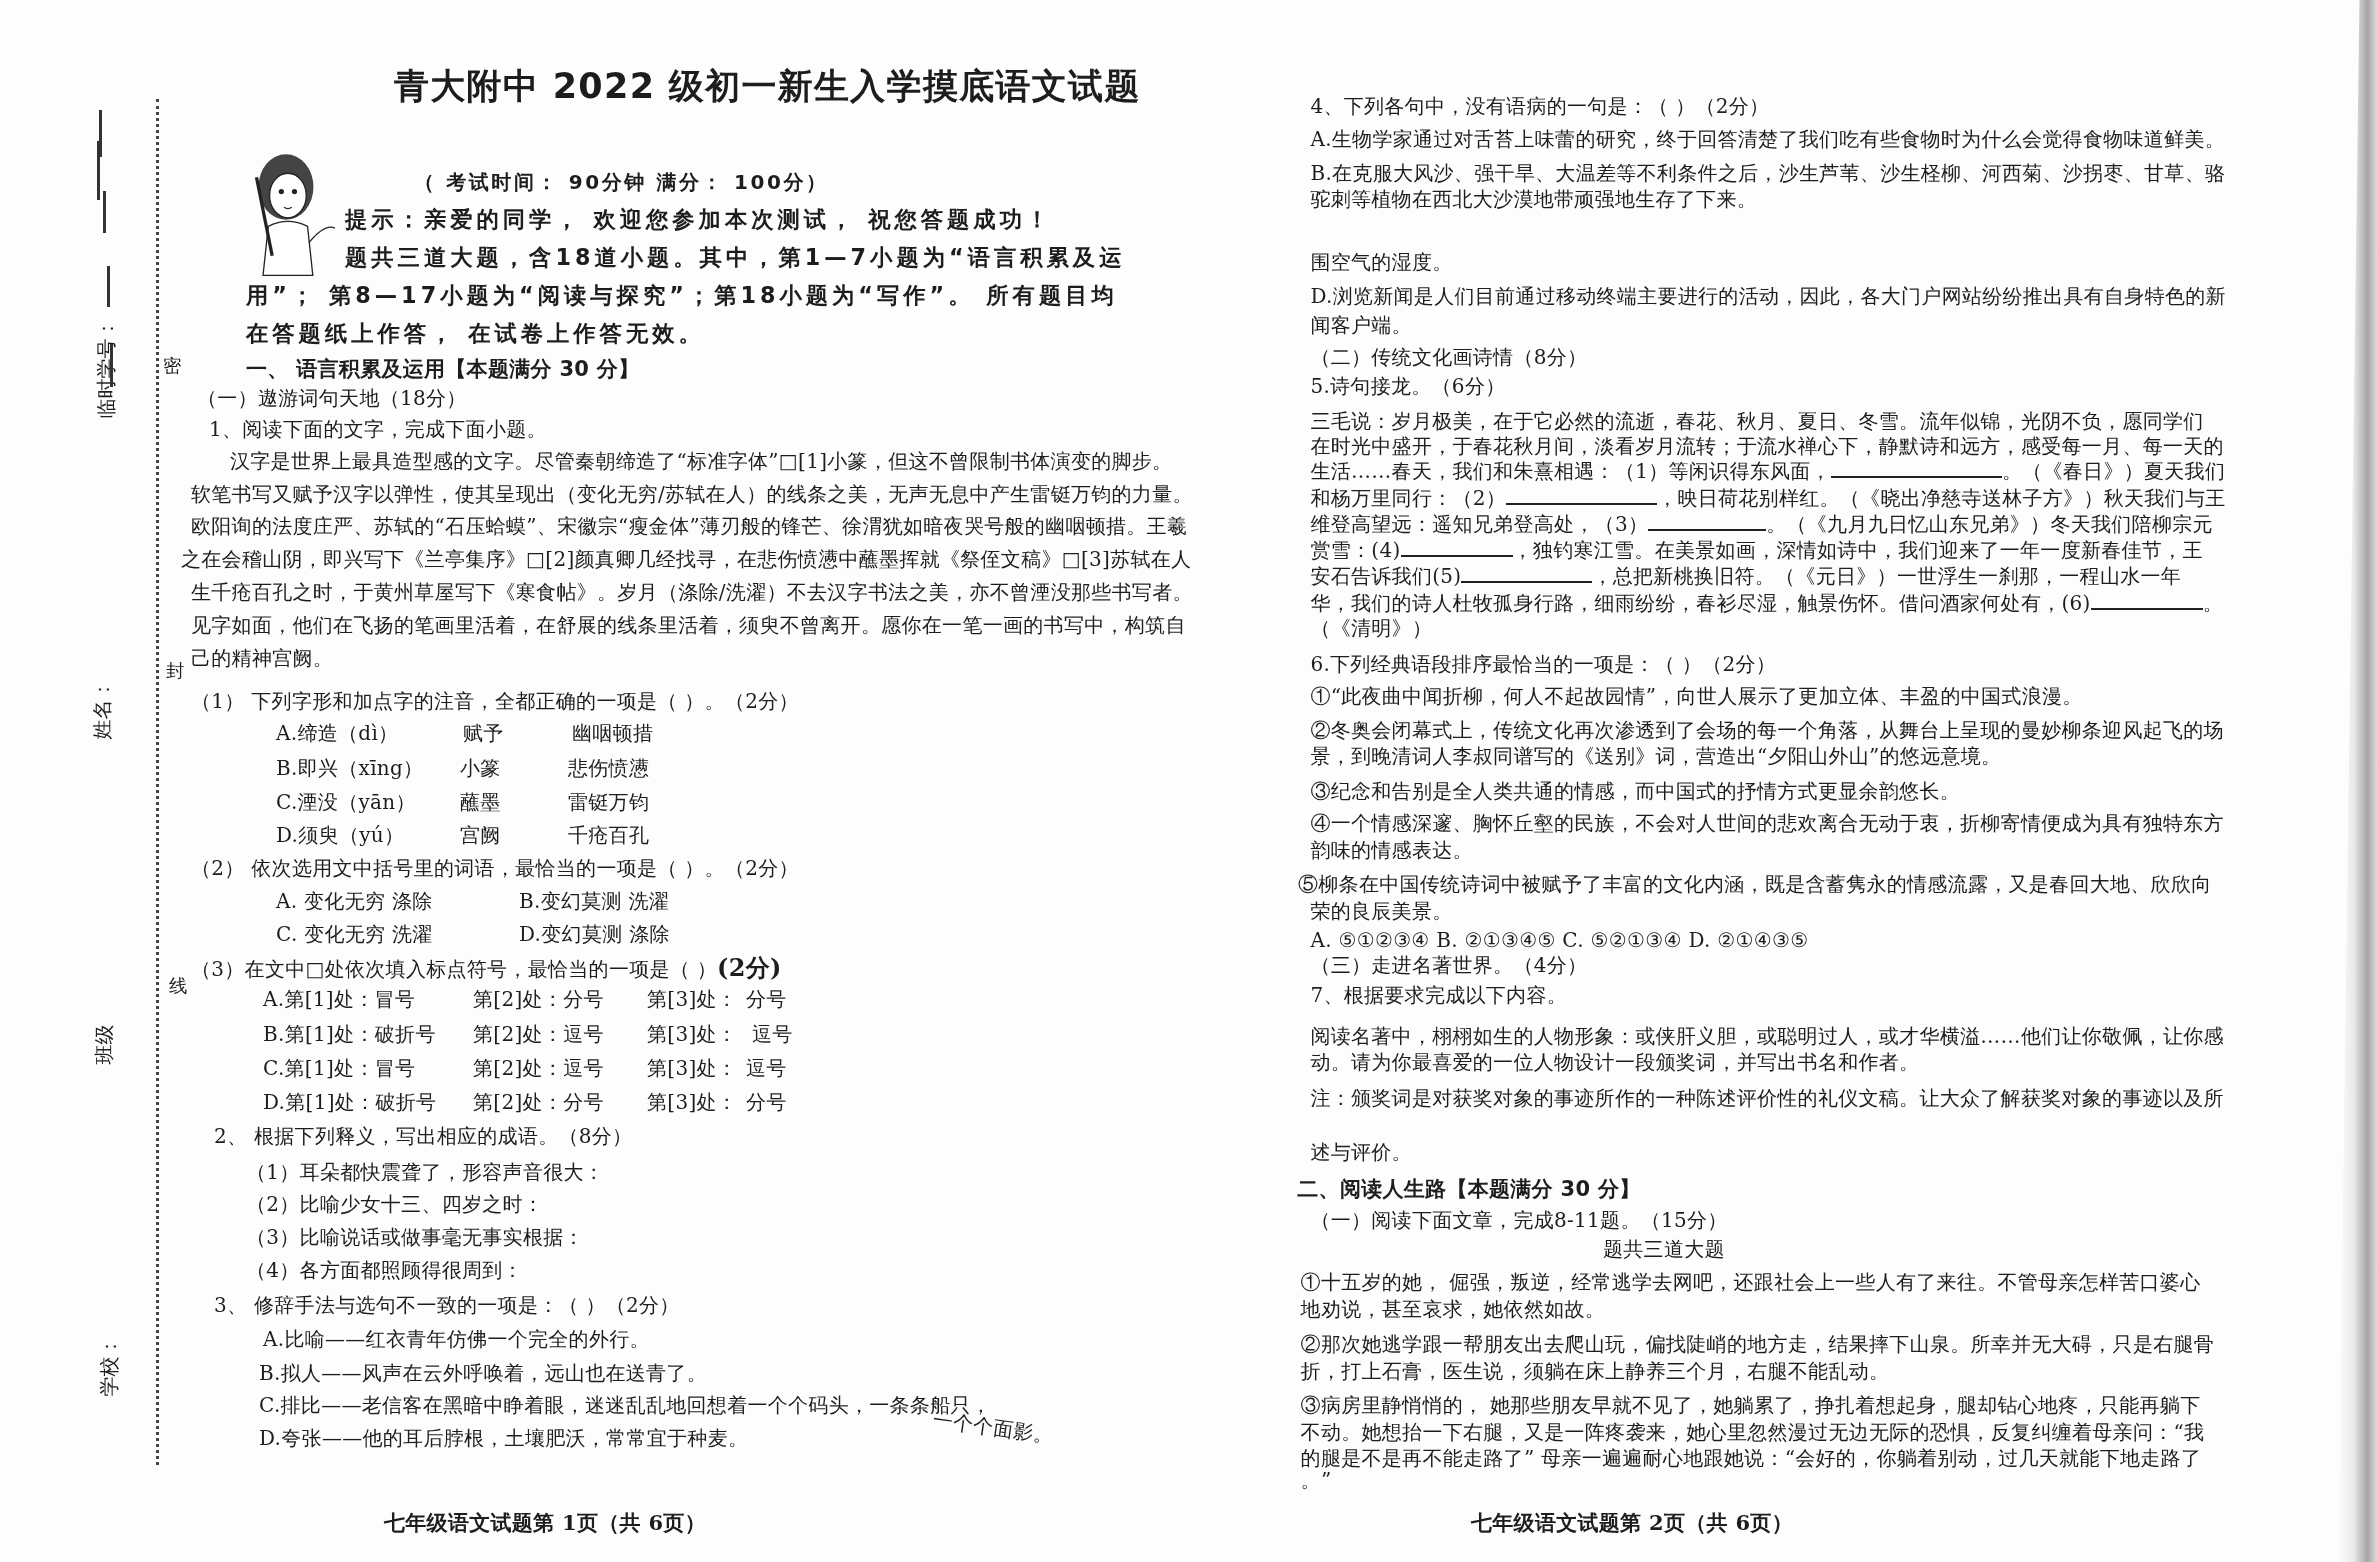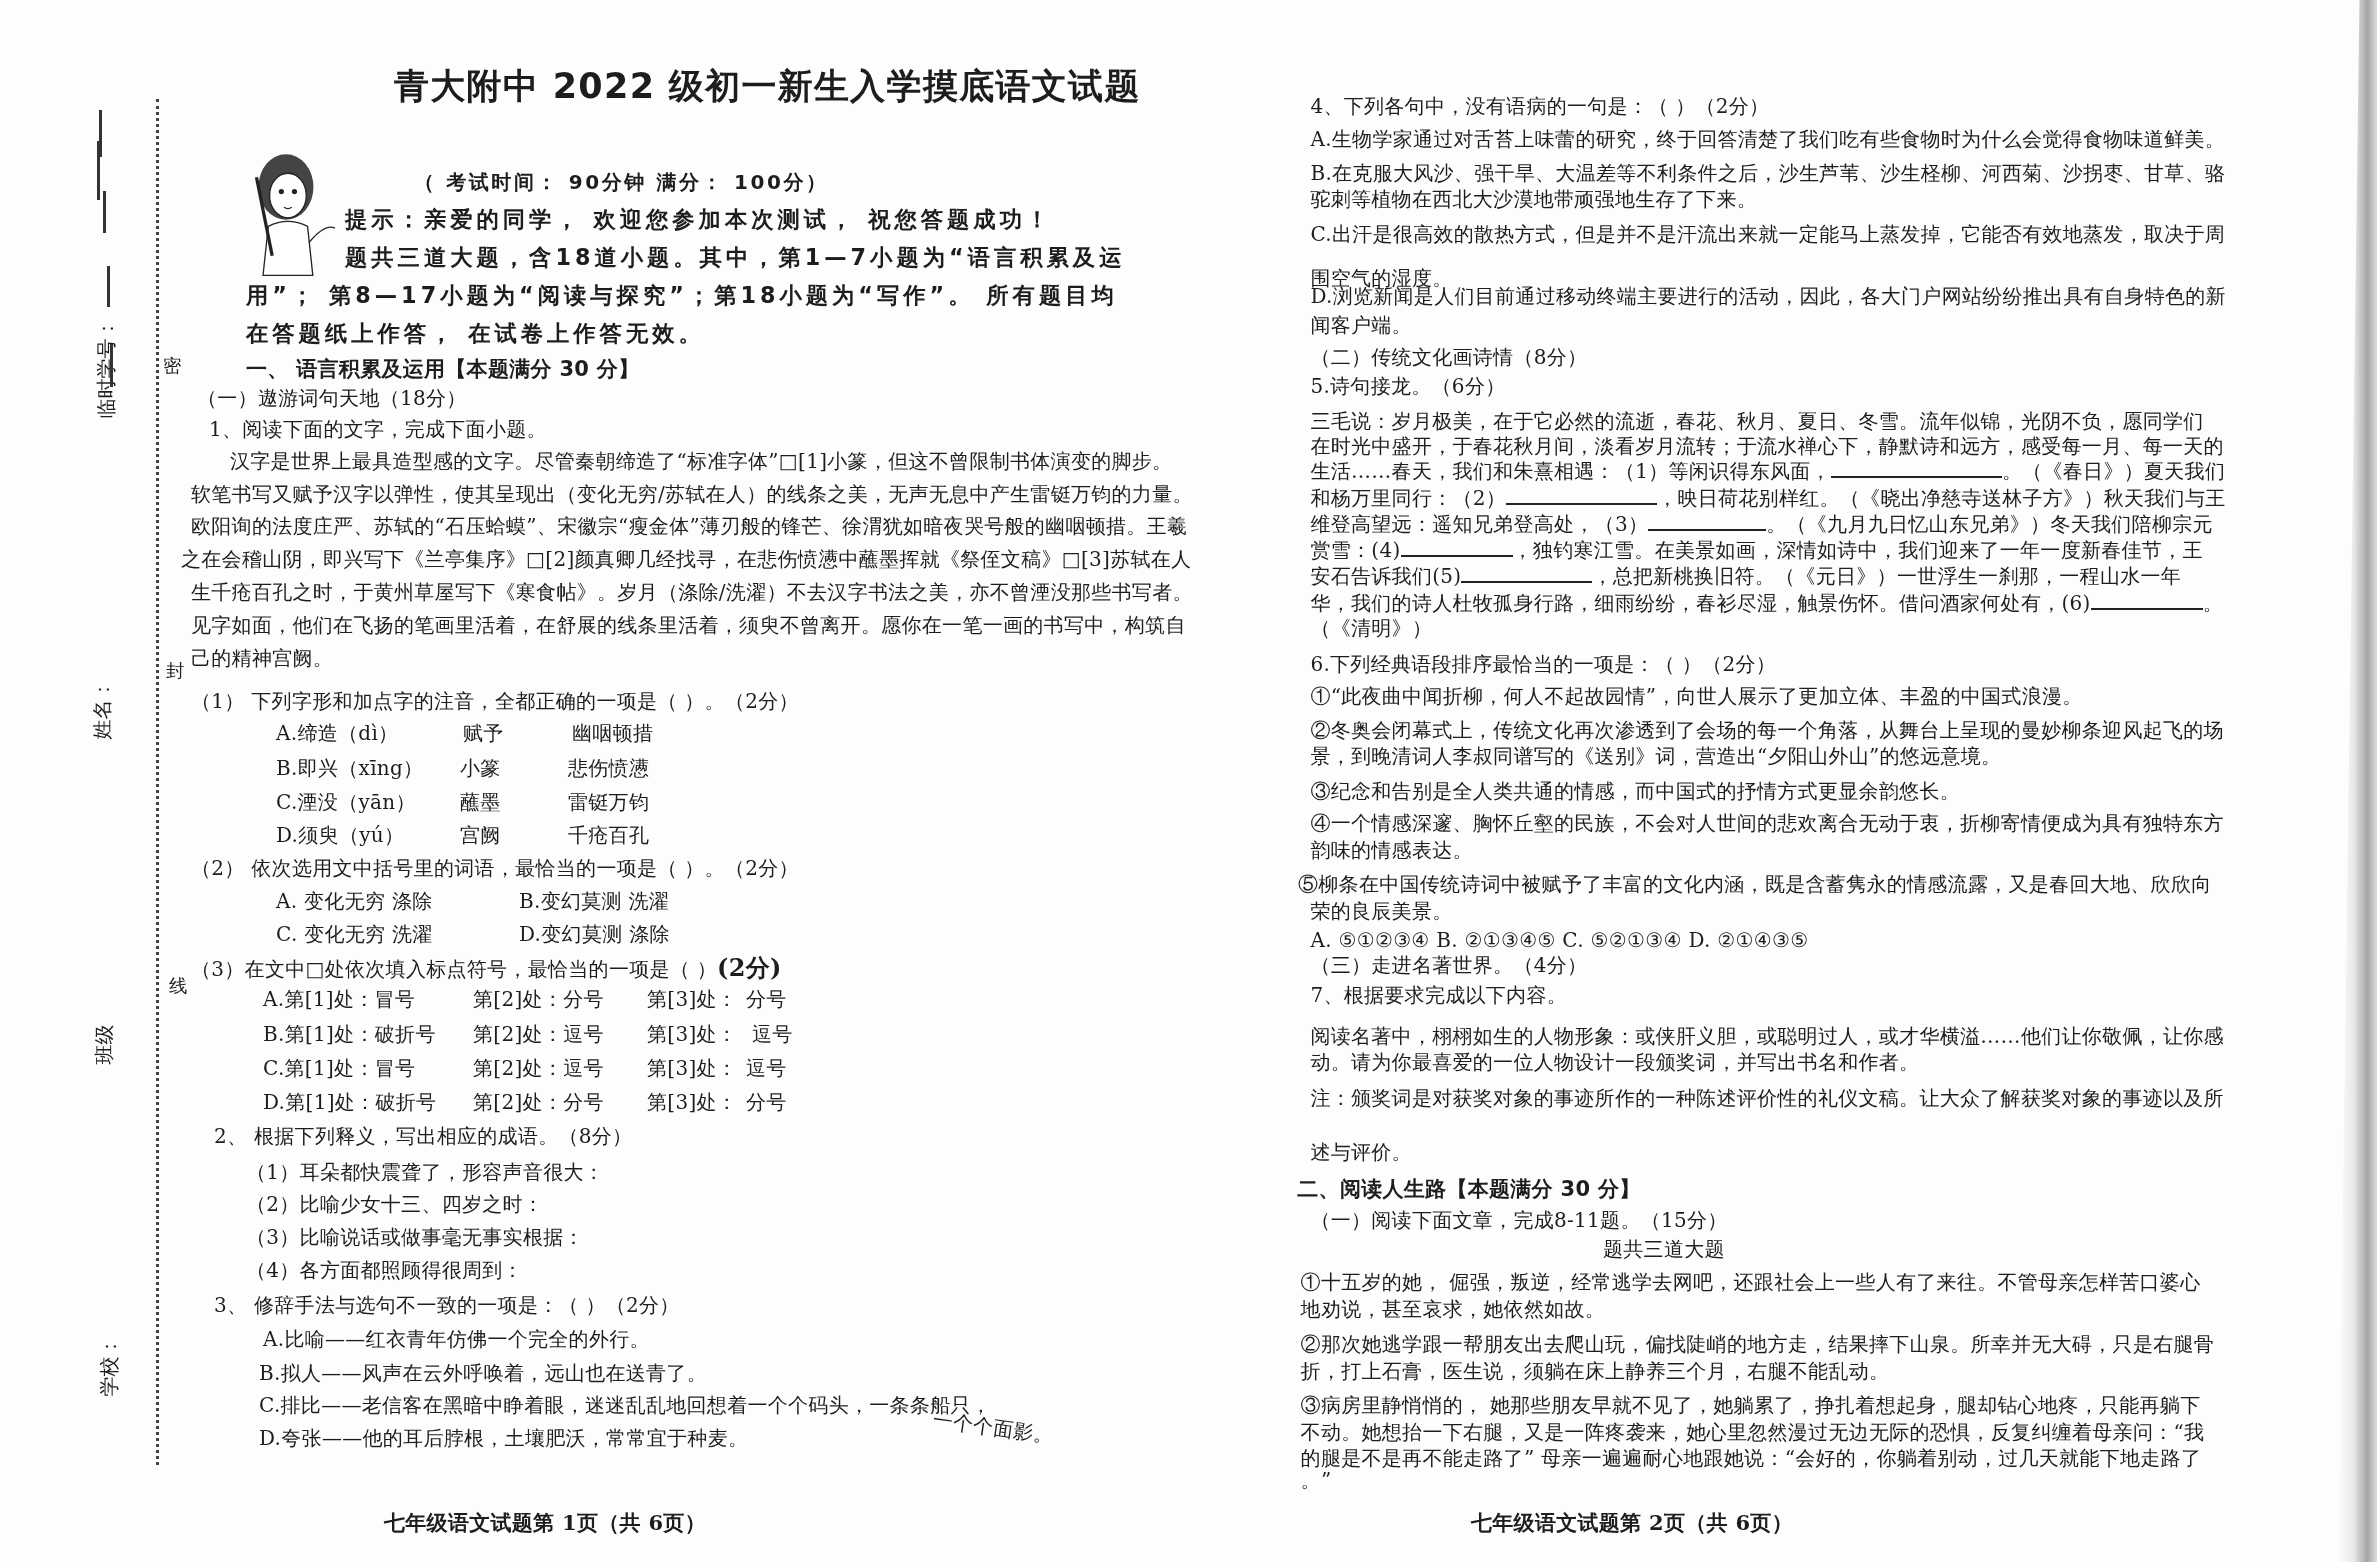--- a/index.html
+++ b/index.html
@@ -146,22 +146,21 @@
   <div class="t" style="left:259px;top:1424px;">D.夸张——他的耳后脖根，土壤肥沃，常常宜于种麦。</div>
 
   <div class="t footer" style="left:384px;top:1508px;">七年级语文试题第 1页（共 6页）</div>
 </div>
 
 <div class="page" style="left:1294px;width:1083px;">
   <div class="t" style="left:16.4px;top:92px;">4、下列各句中，没有语病的一句是：（  ）（2分）</div>
   <div class="t" style="left:16.4px;top:125px;">A.生物学家通过对舌苔上味蕾的研究，终于回答清楚了我们吃有些食物时为什么会觉得食物味道鲜美。</div>
   <div class="t" style="left:16.4px;top:159px;">B.在克服大风沙、强干旱、大温差等不利条件之后，沙生芦苇、沙生柽柳、河西菊、沙拐枣、甘草、骆</div>
   <div class="t" style="left:16.4px;top:185px;">驼刺等植物在西北大沙漠地带顽强地生存了下来。</div>
-  <div class="t" style="left:16.4px;top:220px;">C.出汗是很高效的散热方式，但是并不是汗流出来就一定能马上蒸发掉，它能否有效地蒸发，取决于周</div>
-  <div class="t" style="left:16.4px;top:264px;">围空气的湿度。</div>
+  <div class="t" style="left:16.4px;top:248px;">围空气的湿度。</div>
   <div class="t" style="left:16.4px;top:282px;">D.浏览新闻是人们目前通过移动终端主要进行的活动，因此，各大门户网站纷纷推出具有自身特色的新</div>
   <div class="t" style="left:16.4px;top:311px;">闻客户端。</div>
 
   <div class="t" style="left:16.4px;top:343px;">（二）传统文化画诗情（8分）</div>
   <div class="t" style="left:16.4px;top:372px;">5.诗句接龙。（6分）</div>
 
   <div>
     <div class="t" style="left:16.4px;top:407px;">三毛说：岁月极美，在于它必然的流逝，春花、秋月、夏日、冬雪。流年似锦，光阴不负，愿同学们</div>
     <div class="t" style="left:16.4px;top:432px;">在时光中盛开，于春花秋月间，淡看岁月流转；于流水禅心下，静默诗和远方，感受每一月、每一天的</div>
     <div class="t" style="left:16.4px;top:457px;">

